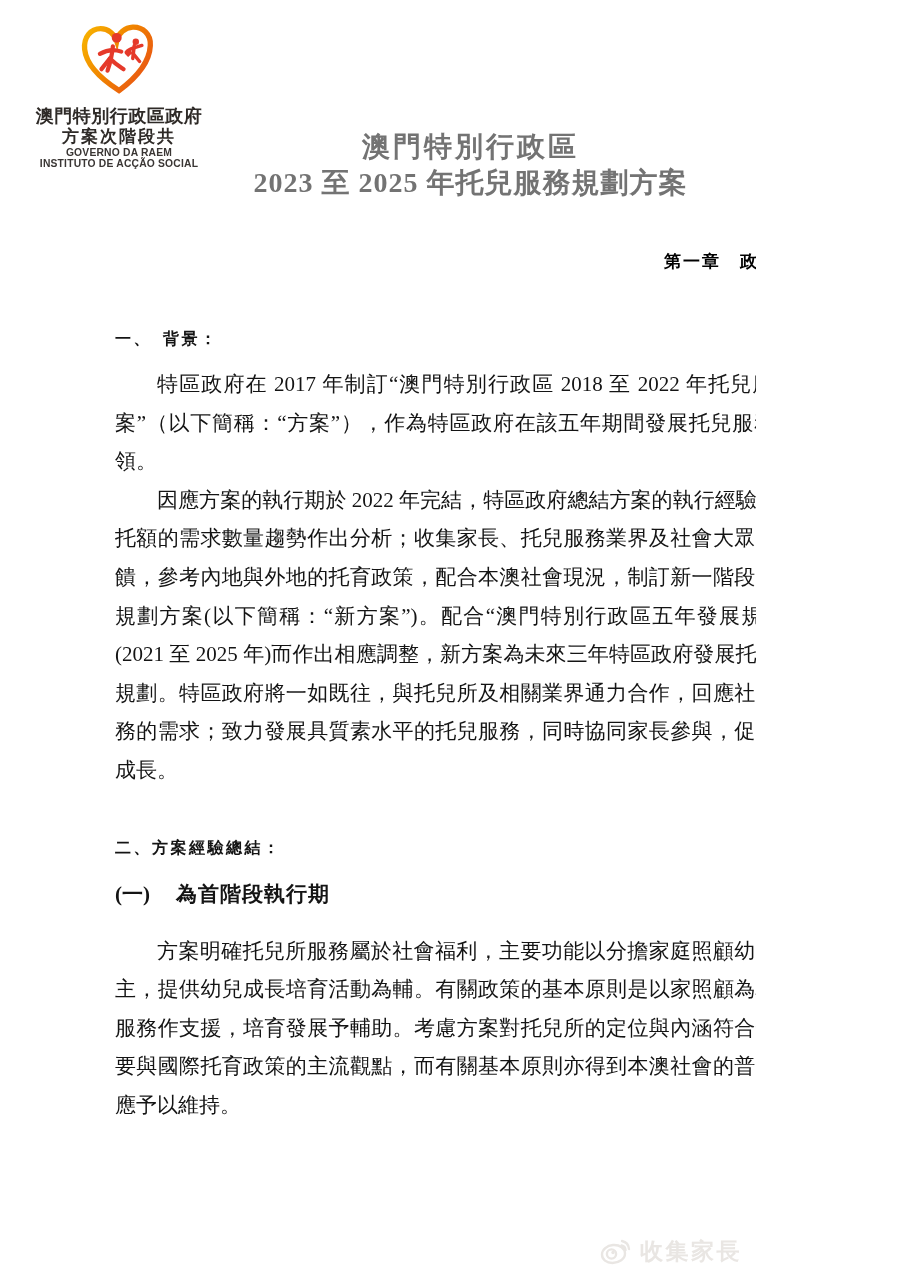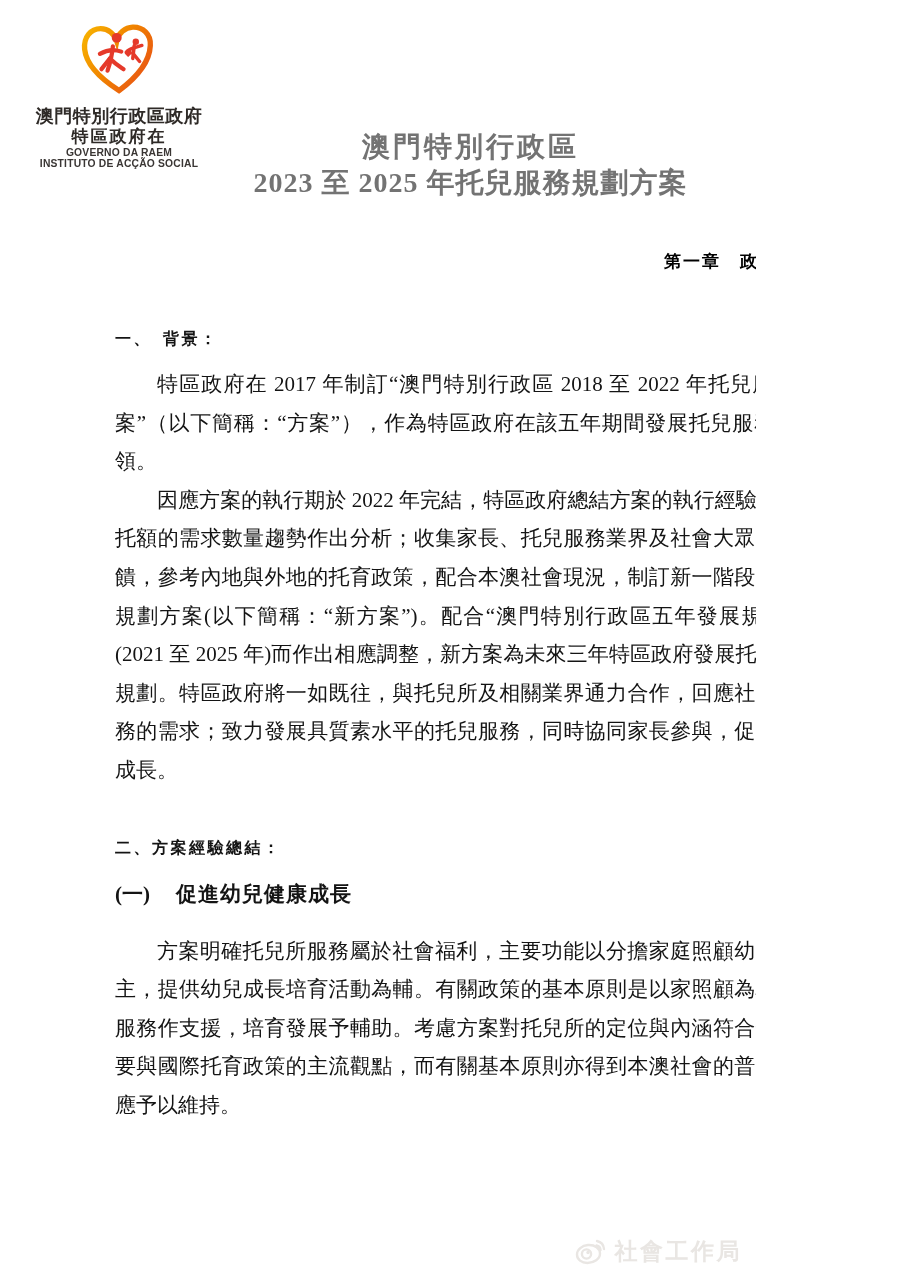--- a/index.html
+++ b/index.html
@@ -121,21 +121,21 @@
       <path d="M47,32 C46,44 44,52 40,64" fill="none" stroke="#E5392A" stroke-width="5.5" stroke-linecap="round"></path>
       <path d="M43,48 L32,62" fill="none" stroke="#E5392A" stroke-width="5.5" stroke-linecap="round"></path>
       <path d="M43,48 C50,55 55,58 61,62" fill="none" stroke="#E5392A" stroke-width="5.5" stroke-linecap="round"></path>
       <circle cx="77" cy="26" r="4.2" fill="#E5392A"></circle>
       <path d="M66,38 C72,34 79,33 85,31" fill="none" stroke="#E5392A" stroke-width="4.5" stroke-linecap="round"></path>
       <path d="M75,31 L73,48" fill="none" stroke="#E5392A" stroke-width="4.5" stroke-linecap="round"></path>
       <path d="M73,41 L82,52" fill="none" stroke="#E5392A" stroke-width="4.5" stroke-linecap="round"></path>
       <path d="M63,42 c-2.5,-3.5 2,-6.5 4,-3 c2,-3.5 6.5,-0.5 4,3 c-1.5,2 -4,4 -4,4 c0,0 -2.5,-2 -4,-4 z" fill="#E5392A"></path>
     </svg>
     <div class="org-cn1">澳門特別行政區政府</div>
-    <div class="org-cn2">特區政府在</div>
+    <div class="org-cn2">方案次階段共</div>
     <div class="org-pt">GOVERNO DA RAEM</div>
     <div class="org-pt">INSTITUTO DE ACÇÃO SOCIAL</div>
   </header>
 
   <div class="doc-title">
     <div class="t1">澳門特別行政區</div>
     <div class="t2">2023 至 2025 年托兒服務規劃方案</div>
   </div>
 
   <div class="chapter">第一章　政策背景與規劃考量</div>
@@ -146,32 +146,32 @@
       <span class="sec-num">一、</span><span class="sec-title">背景：</span>
     </h2>
     <p class="para">特區政府在 2017 年制訂“澳門特別行政區 2018 至 2022 年托兒服務規劃方案”（以下簡稱：“方案”），作為特區政府在該五年期間發展托兒服務的行動綱領。</p>
     <p class="para">因應方案的執行期於 2022 年完結，特區政府總結方案的執行經驗，對托兒所托額的需求數量趨勢作出分析；收集家長、托兒服務業界及社會大眾的意見與回饋，參考內地與外地的托育政策，配合本澳社會現況，制訂新一階段的托兒服務規劃方案(以下簡稱：“新方案”)。配合“澳門特別行政區五年發展規劃”的年期(2021 至 2025 年)而作出相應調整，新方案為未來三年特區政府發展托兒服務作出規劃。特區政府將一如既往，與托兒所及相關業界通力合作，回應社會對托兒服務的需求；致力發展具質素水平的托兒服務，同時協同家長參與，促進幼兒健康成長。</p>
 
     <h2 class="sec sec2">
       <span class="sec-num">二、</span><span class="sec-title">方案經驗總結：</span>
     </h2>
 
     <h3 class="subsec">
-      <span class="sub-num">(一)</span><span class="sub-title">促進幼兒健康成長</span>
+      <span class="sub-num">(一)</span><span class="sub-title">為首階段執行期</span>
     </h3>
     <p class="para">方案明確托兒所服務屬於社會福利，主要功能以分擔家庭照顧幼兒的責任為主，提供幼兒成長培育活動為輔。有關政策的基本原則是以家照顧為核心、托兒服務作支援，培育發展予輔助。考慮方案對托兒所的定位與內涵符合幼兒發展需要與國際托育政策的主流觀點，而有關基本原則亦得到本澳社會的普遍接受，故應予以維持。</p>
 
   </main>
 
   <div class="watermark">
     <svg width="34" height="30" viewBox="0 0 34 30" aria-hidden="true">
       <g fill="none" stroke="#e9e6e3" stroke-width="2.4" stroke-linecap="round">
         <path d="M14,8 C21,7.5 26,11.5 26,16.5 C26,22 20,26 13.5,26 C7.5,26 3,22.5 3,17.5 C3,12.5 8,8.5 14,8 Z"></path>
         <circle cx="12.5" cy="17" r="4.6"></circle>
         <path d="M23,4 a 9,9 0 0 1 7,8"></path>
         <path d="M22.5,8.5 a 5,5 0 0 1 4,4.5"></path>
       </g>
       <circle cx="14" cy="15.5" r="1.7" fill="#e9e6e3"></circle>
     </svg>
-    <span>社會工作局</span>
+    <span>收集家長</span>
   </div>
 
 </div>
 
 </body></html>

